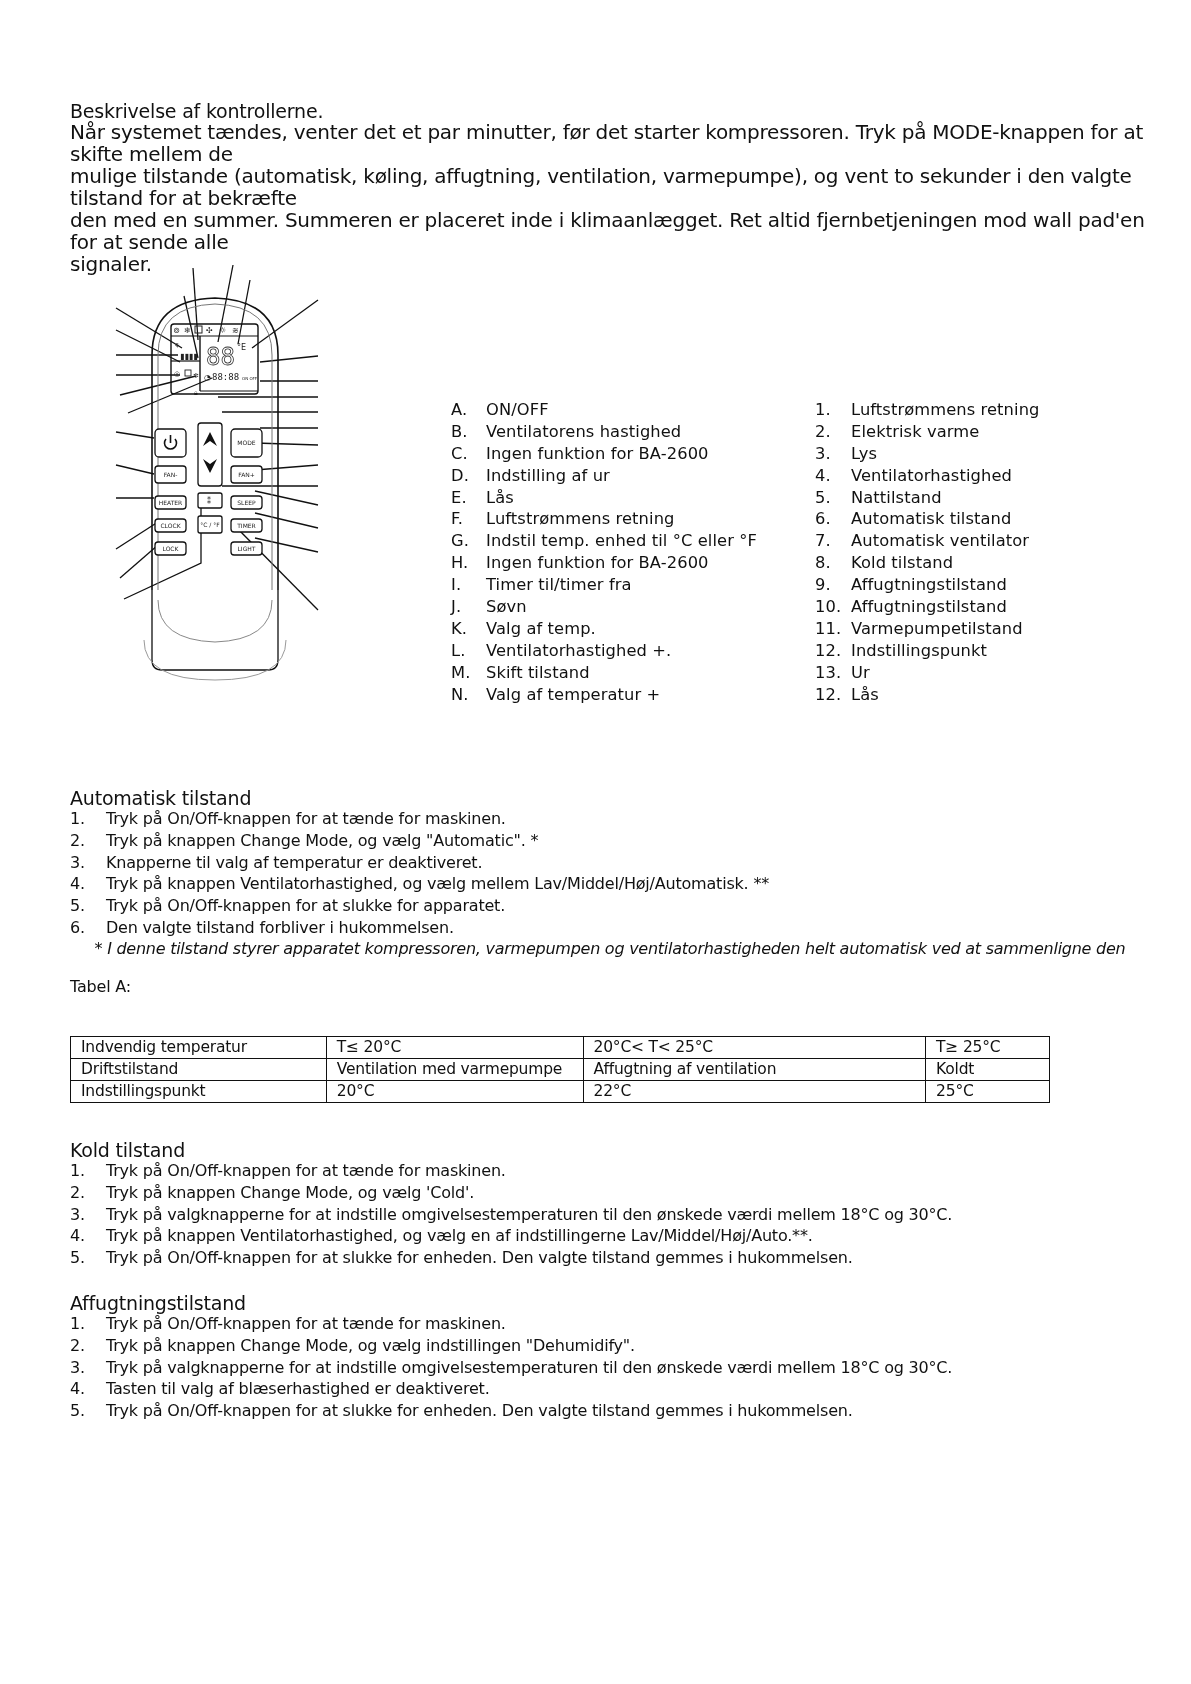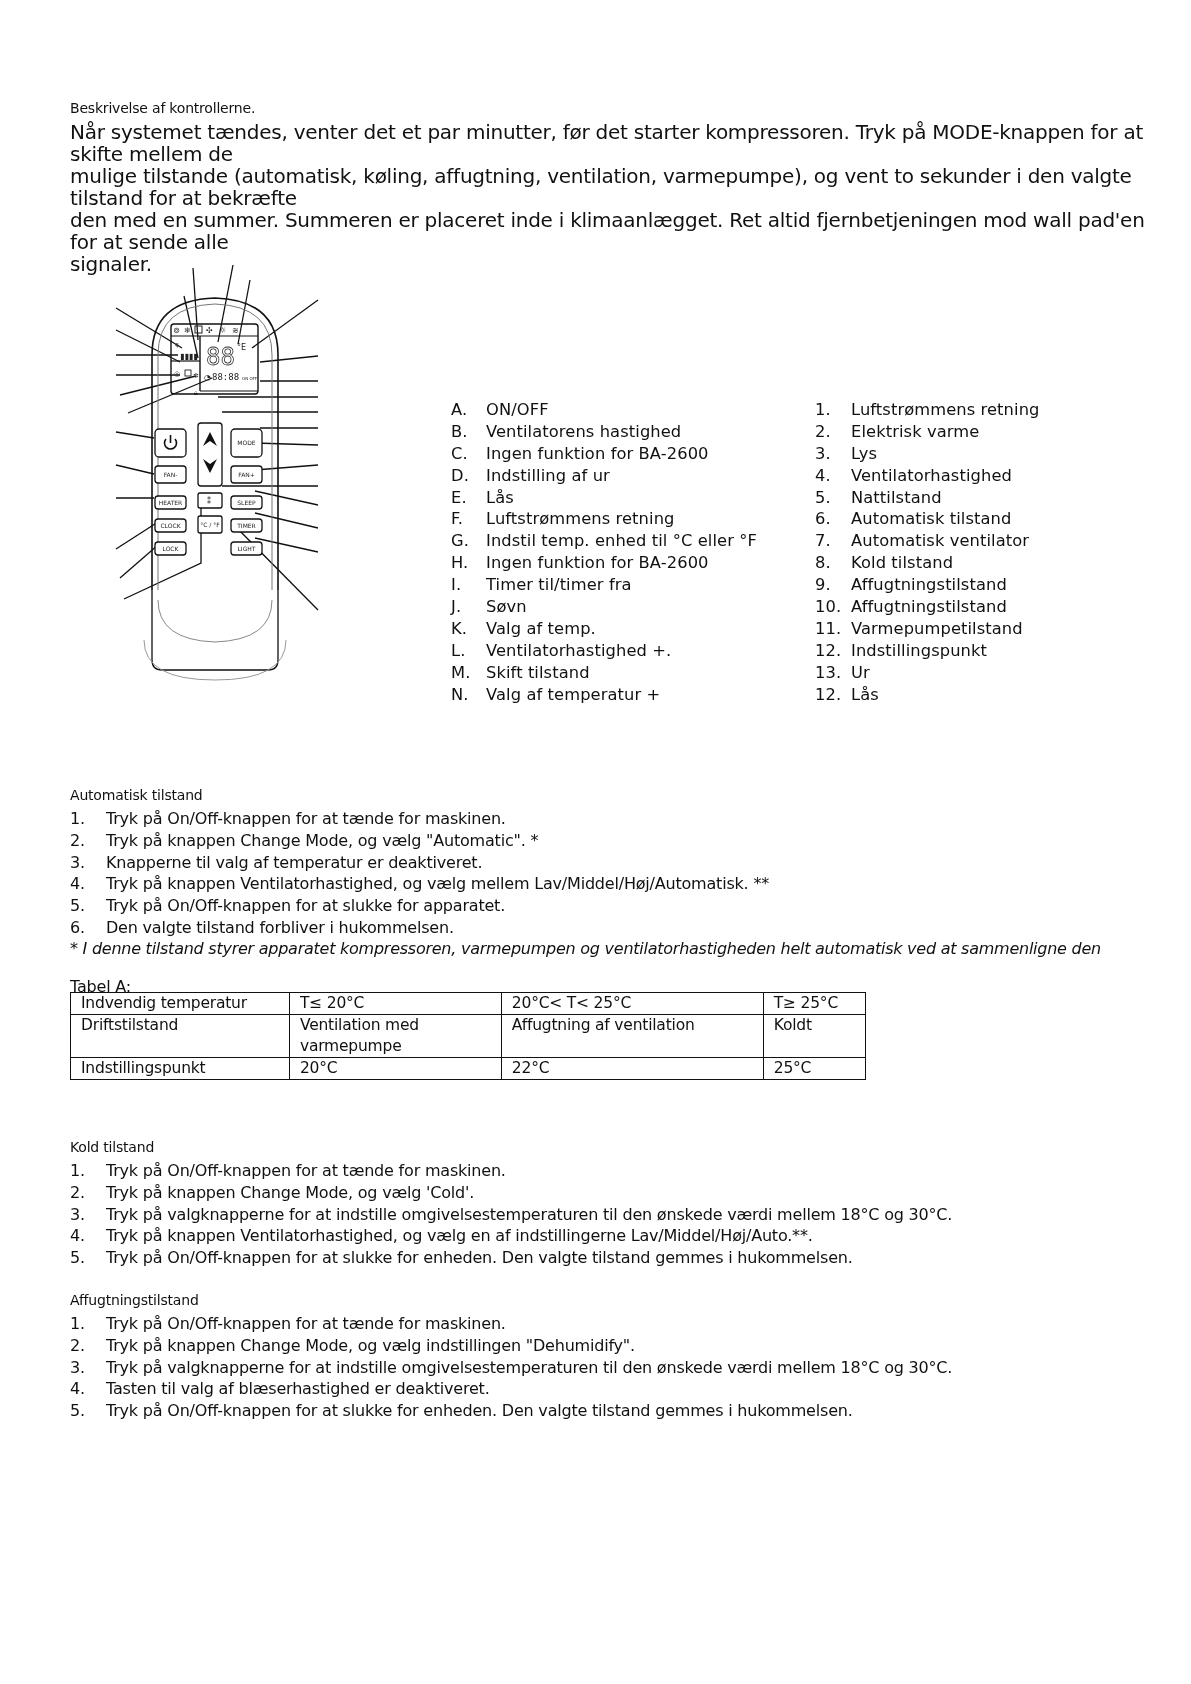--- a/index.html
+++ b/index.html
@@ -1,21 +1,21 @@
 <!DOCTYPE html>
 <html><head>
 <meta charset="utf-8">
 <style>
   html, body { margin: 0; padding: 0; background: #ffffff; }
   body {
     width: 1191px; height: 1684px; position: relative; overflow: hidden;
     font-family: "DejaVu Sans", sans-serif; color: #111; font-size: 16px;
   }
   .abs { position: absolute; }
-  .h { font-weight: normal; font-size: 14px; letter-spacing: -0.2px; }
+  .h { font-weight: normal; font-size: 19px; letter-spacing: -0.2px; }
   .para { line-height: 22px; font-size: 20px; letter-spacing: -0.25px; }
   .lst { list-style: none; margin: 0; padding: 0; }
   .lst li { display: flex; height: 21.8px; line-height: 21.8px; font-size: 16px; letter-spacing: -0.2px; white-space: nowrap; }
   .lst .n { width: 36px; flex: none; }
   .legend li { height: 21.9px; line-height: 21.9px; font-size: 16.3px; letter-spacing: 0.1px; }
   .legend .n { width: 35px; }
   .legend2 .n { width: 36px; }
   .note { font-style: italic; line-height: 22px; font-size: 16px; letter-spacing: -0.25px; }
   table.t { border-collapse: collapse; font-size: 15.5px; letter-spacing: -0.2px; }
   table.t td { border: 1.3px solid #111; padding: 0 10px; vertical-align: top; line-height: 21px; }
@@ -282,26 +282,26 @@
     </li>
   <li>
       <span class="n">5.</span>
       <span>Tryk på On/Off-knappen for at slukke for apparatet.</span>
     </li>
   <li>
       <span class="n">6.</span>
       <span>Den valgte tilstand forbliver i hukommelsen.</span>
     </li>
 </ul>
-<div class="abs note" style="left:70px; top:938px; width:1100px;">
+<div class="abs note" style="left:60px; top:938px; width:1100px;text-align:center;">
   <div>* I denne tilstand styrer apparatet kompressoren, varmepumpen og ventilatorhastigheden helt automatisk ved at sammenligne den</div>
 </div>
 
 <div class="abs" style="left:70px; top:977px; font-size:16px; letter-spacing:-0.2px;">Tabel A:</div>
-<table class="abs t" style="left:70px; top:992px; width:796px;padding-left:32px;">
+<table class="abs t" style="left:70px; top:1036px; width:980px;padding-left:32px;">
   <colgroup>
       <col style="width:256px">
       <col style="width:257px">
       <col style="width:343px">
       <col style="width:124px">
     </colgroup>
   <tbody>
       <tr>
     <td>Indvendig temperatur</td>
     <td>T≤ 20°C</td>

